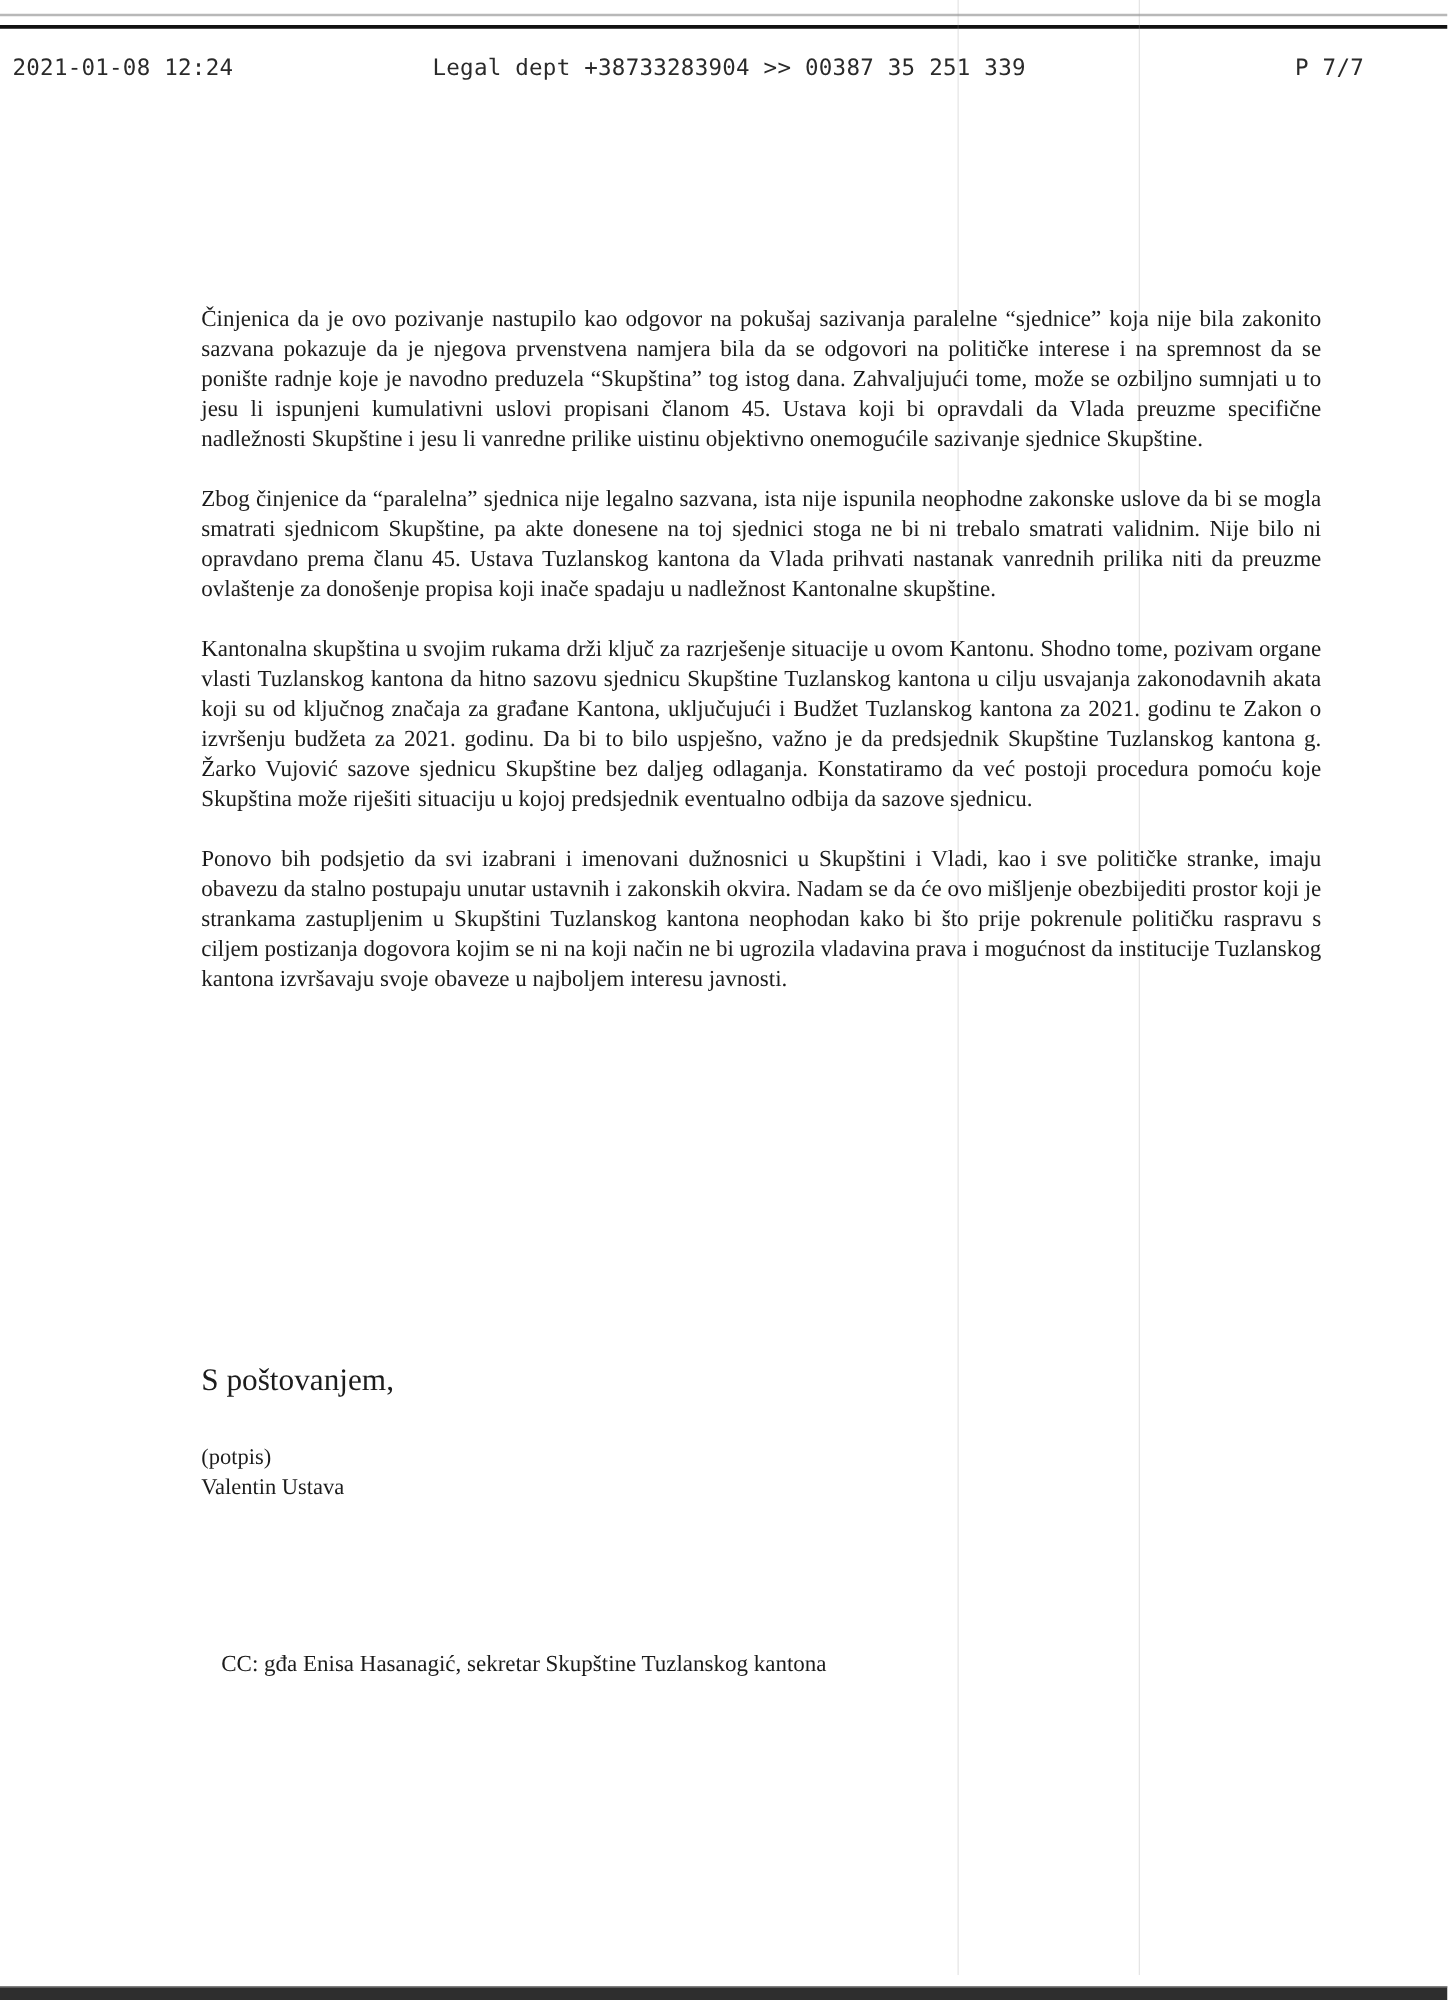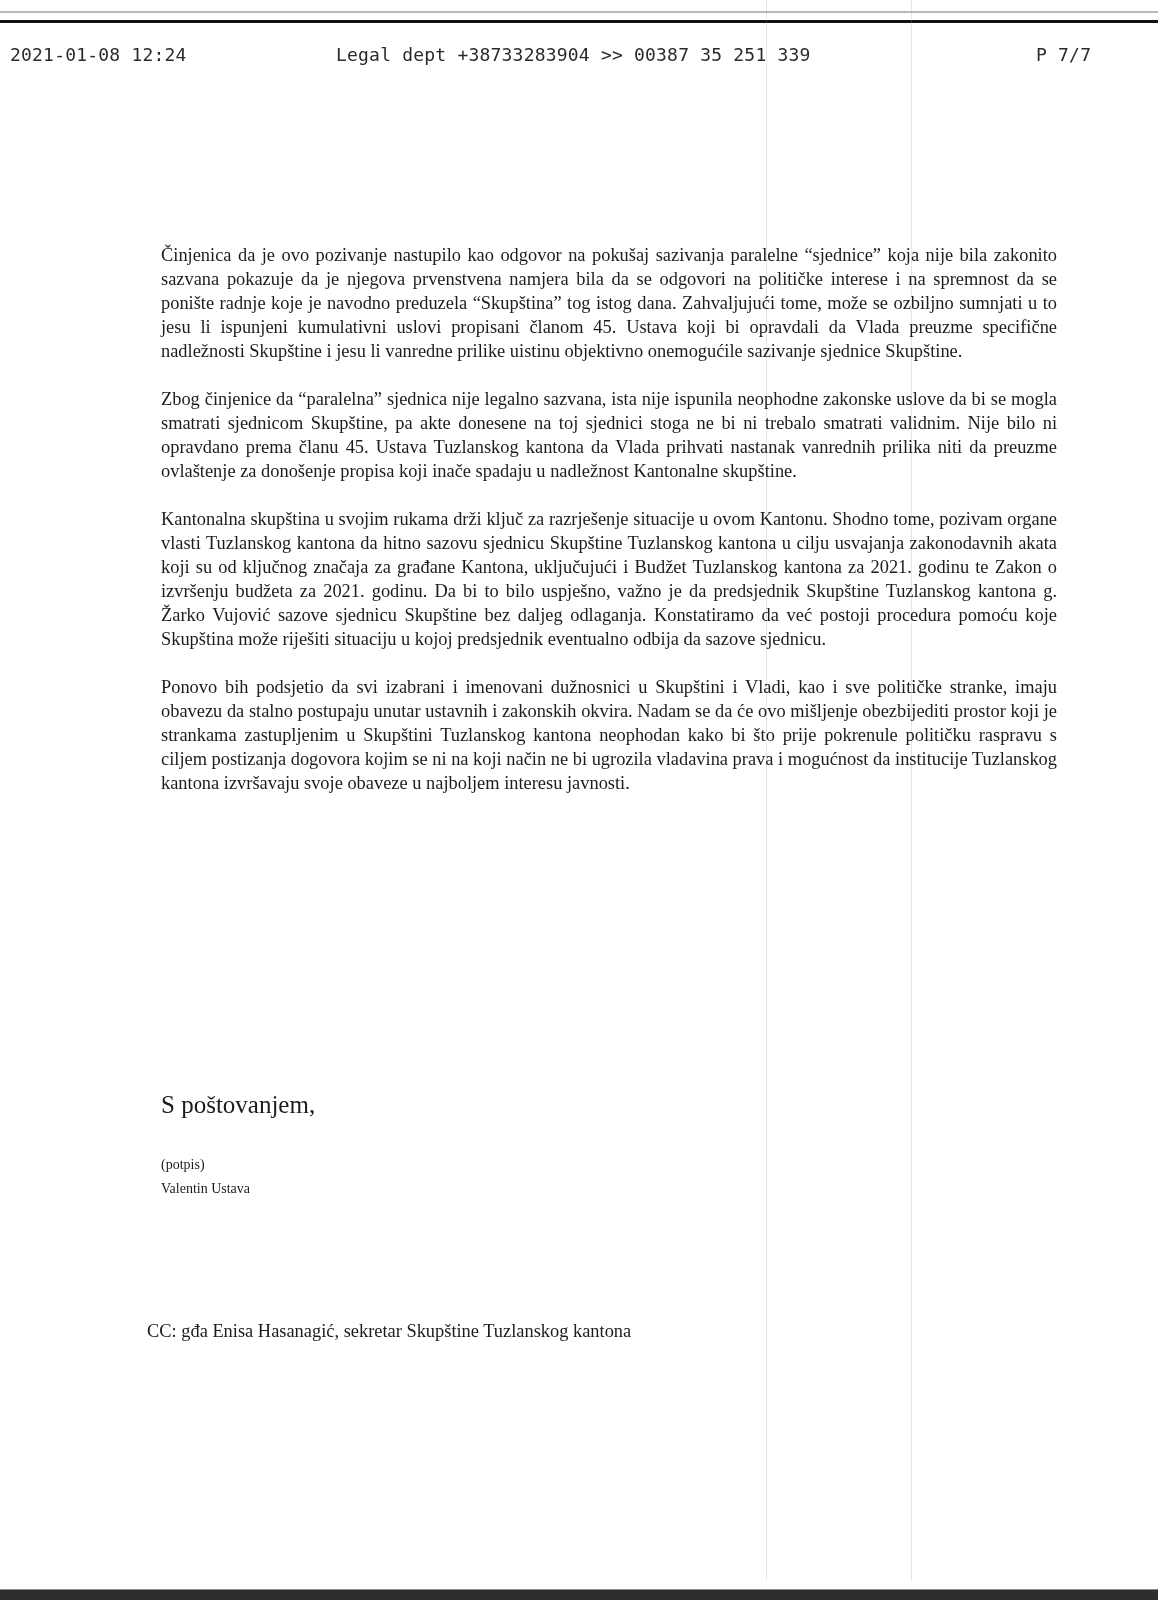--- a/index.html
+++ b/index.html
@@ -33,21 +33,21 @@
       left: 0;
       width: 1158px;
       height: 24px;
       font-family: "DejaVu Sans Mono", monospace;
       font-size: 18px;
       color: #2a2a2a;
       letter-spacing: 0.2px;
     }
     .fax-header span { position: absolute; white-space: pre; }
     .fax-date { left: 10px; }
-    .fax-sender { left: 336px; }
+    .fax-sender { left: 346px; }
     .fax-page { left: 1036px; text-align: center; }
 
     .fold-line {
       position: absolute;
       top: 0;
       width: 1px;
       height: 1580px;
       background: rgba(150,150,150,0.25);
     }
     .fold-a { left: 766px; }
@@ -71,28 +71,28 @@
       left: 161px;
       top: 1093px;
       font-size: 25px;
       line-height: 24px;
       color: #1c1c1c;
     }
     .signature-block {
       position: absolute;
       left: 161px;
       top: 1153px;
-      font-size: 14px;
+      font-size: 18px;
       line-height: 24px;
       color: #1c1c1c;
     }
     .signature-block div { white-space: nowrap; }
     .cc-line {
       position: absolute;
-      left: 147px;
+      left: 177px;
       top: 1319px;
       font-size: 18.4px;
       line-height: 24px;
       color: #1c1c1c;
       white-space: nowrap;
     }
     .bottom-bar {
       position: absolute;
       left: 0;
       top: 1589px;

